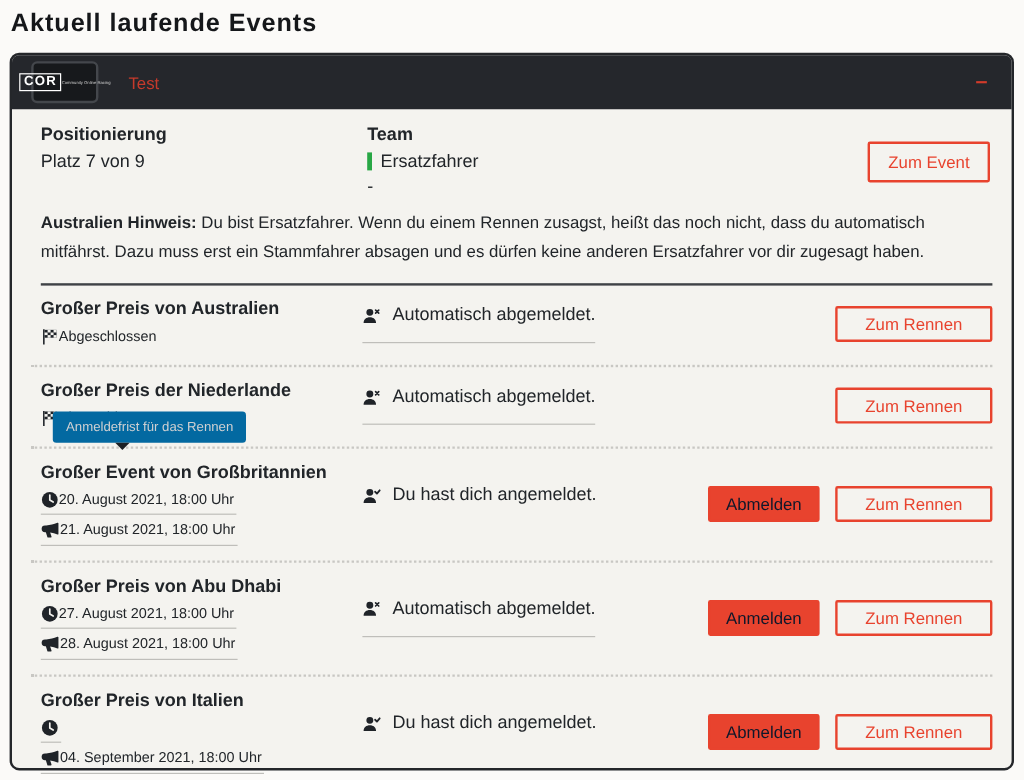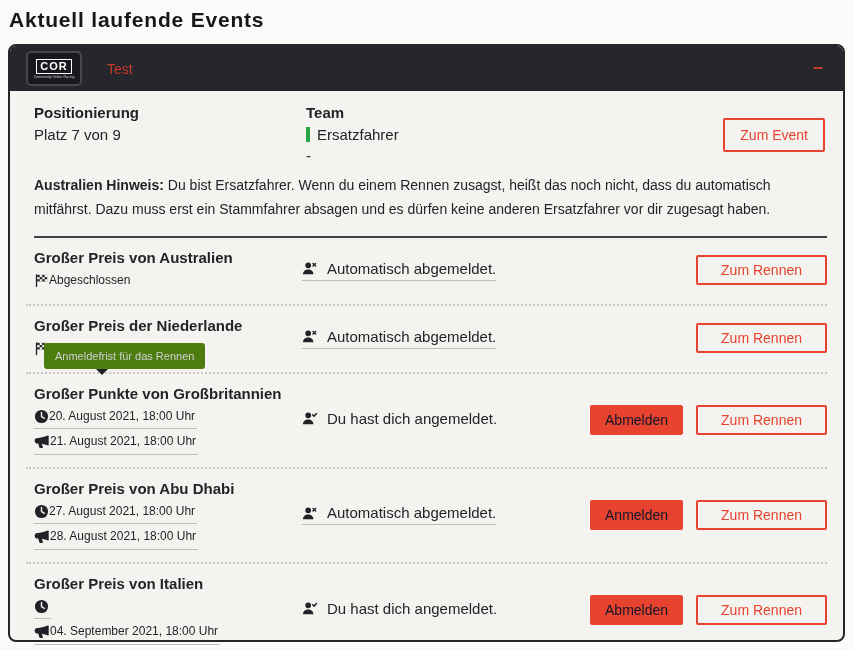--- a/index.html
+++ b/index.html
@@ -29,21 +29,21 @@
     height: 45px;
     display: flex; align-items: center;
     padding: 0 16px;
     position: relative;
   }
   .logo-box {
     width: 56px; height: 35px;
     background: #17191c;
     border: 2px solid #44474c;
     border-radius: 5px;
-    display: flex; flex-direction: column; align-items: center; justify-content: center;
+    display: flex; flex-direction: row; align-items: center; justify-content: center;
   }
   .logo-text {
     color: #fff; font-weight: bold; font-size: 11px; letter-spacing: 1px;
     border: 1.5px solid #fff; padding: 0 3px; line-height: 13px;
   }
   .logo-sub { color: #cfcfcf; font-size: 3.5px; margin-top: 1px; white-space: nowrap; }
   .header-event-name { color: #c63a2b; font-size: 14px; margin-left: 25px; }
   .collapse-btn {
     position: absolute; right: 16px; top: 50%; transform: translateY(-58%);
     color: #d23b2a; font-size: 18px; font-weight: bold; line-height: 1;
@@ -83,28 +83,28 @@
   }
   .race-row + .race-row { border-top: 2px dotted #c8c7c3; }
   .race-left { width: 268px; flex-shrink: 0; }
   .race-name { font-weight: bold; font-size: 15px; margin-bottom: 2px; }
   .race-line {
     display: inline-flex; gap: 0;
     font-size: 12px; margin-top: 3px; padding: 2px 2px 4px 0;
   }
   .underlined { border-bottom: 1px solid #bfbeba; }
   .race-mid { flex: 1; display: flex; align-items: center; }
-  .reg-span { display: inline-flex; align-items: center; gap: 9px; font-size: 15px; padding-bottom: 3px; justify-content: center; }
+  .reg-span { display: inline-flex; align-items: center; gap: 9px; font-size: 15px; padding-bottom: 14px; justify-content: center; }
   .race-actions { display: flex; align-items: center; }
   .race-actions .btn { margin-left: 13px; }
   .icon { display: inline-flex; flex-shrink: 0; }
 
   .tooltip {
     position: absolute; top: -31px; left: 18px; z-index: 5;
-    background: #4d7c0f; color: #cfd0d2;
+    background: #0369a1; color: #cfd0d2;
     font-size: 11px; padding: 7px 11px; border-radius: 3px;
     white-space: nowrap;
   }
   .tooltip::after {
     content: ""; position: absolute; bottom: -6px; left: 52px;
     border-left: 6px solid transparent; border-right: 6px solid transparent;
     border-top: 6px solid #1d2024;
   }
 </style>
 </head>
@@ -218,21 +218,21 @@
         </span>
       </div>
       <div class="race-actions">
         <button class="btn btn-outline">Zum Rennen</button>
       </div>
     </div>
 
     <div class="race-row">
       <div class="tooltip">Anmeldefrist für das Rennen</div>
       <div class="race-left">
-        <div class="race-name">Großer Punkte von Großbritannien</div>
+        <div class="race-name">Großer Event von Großbritannien</div>
         <div>
           <span class="race-line underlined">
             <span class="icon">
               <svg width="15" height="15" viewBox="0 0 16 16">
                   <circle cx="8" cy="8" r="7" fill="#1f2328"></circle>
                   <path d="M8 3.8v4.4l3 1.8" stroke="#f4f3ef" stroke-width="1.5" fill="none" stroke-linecap="round"></path>
                 </svg>
             </span>
             <span>20. August 2021, 18:00 Uhr</span>
           </span>

